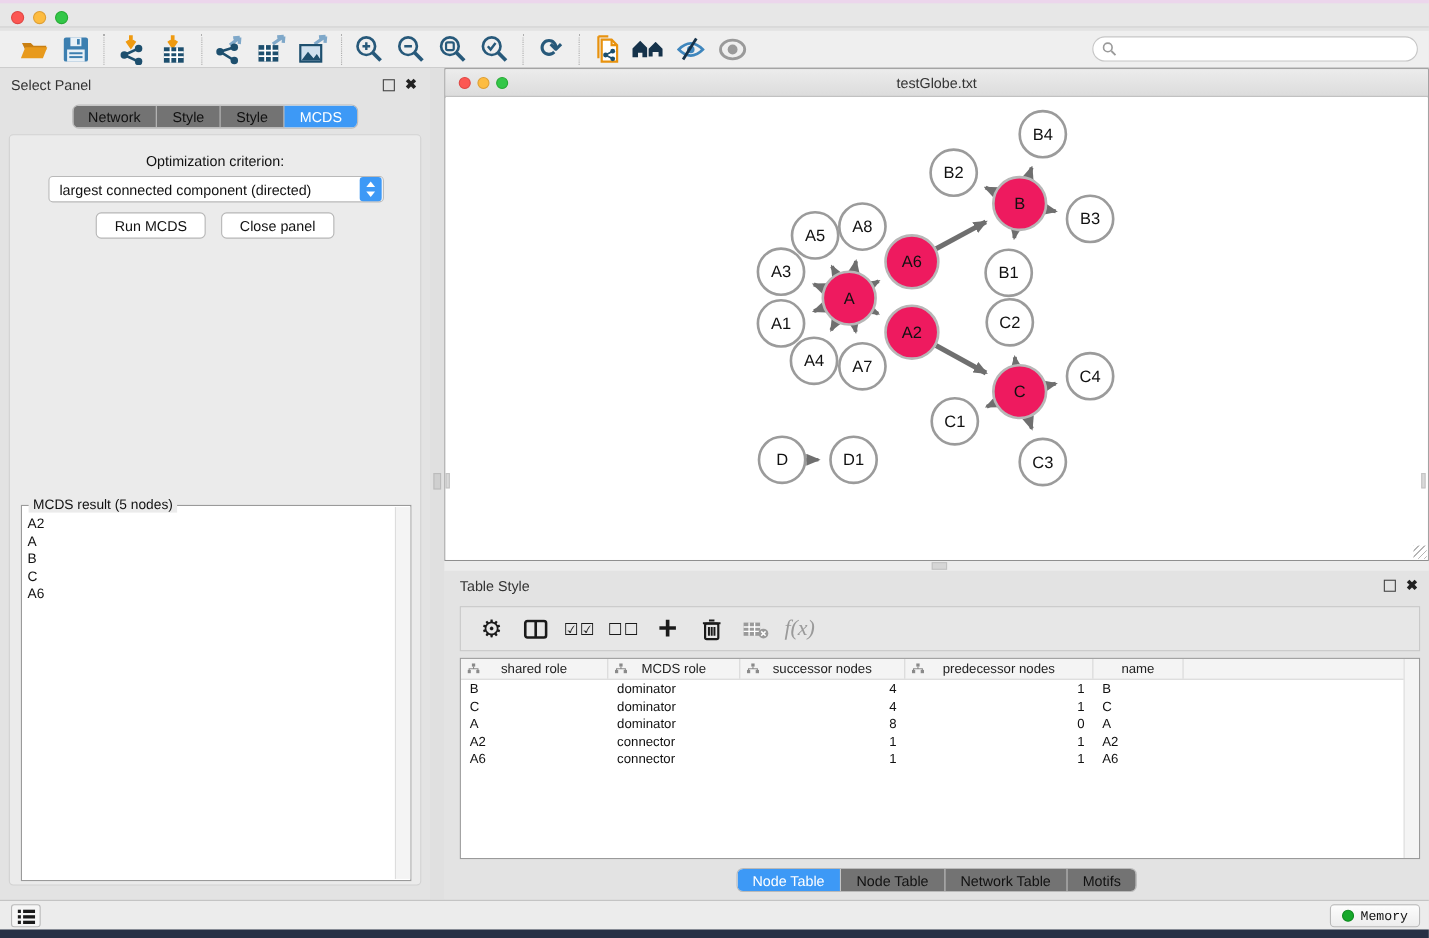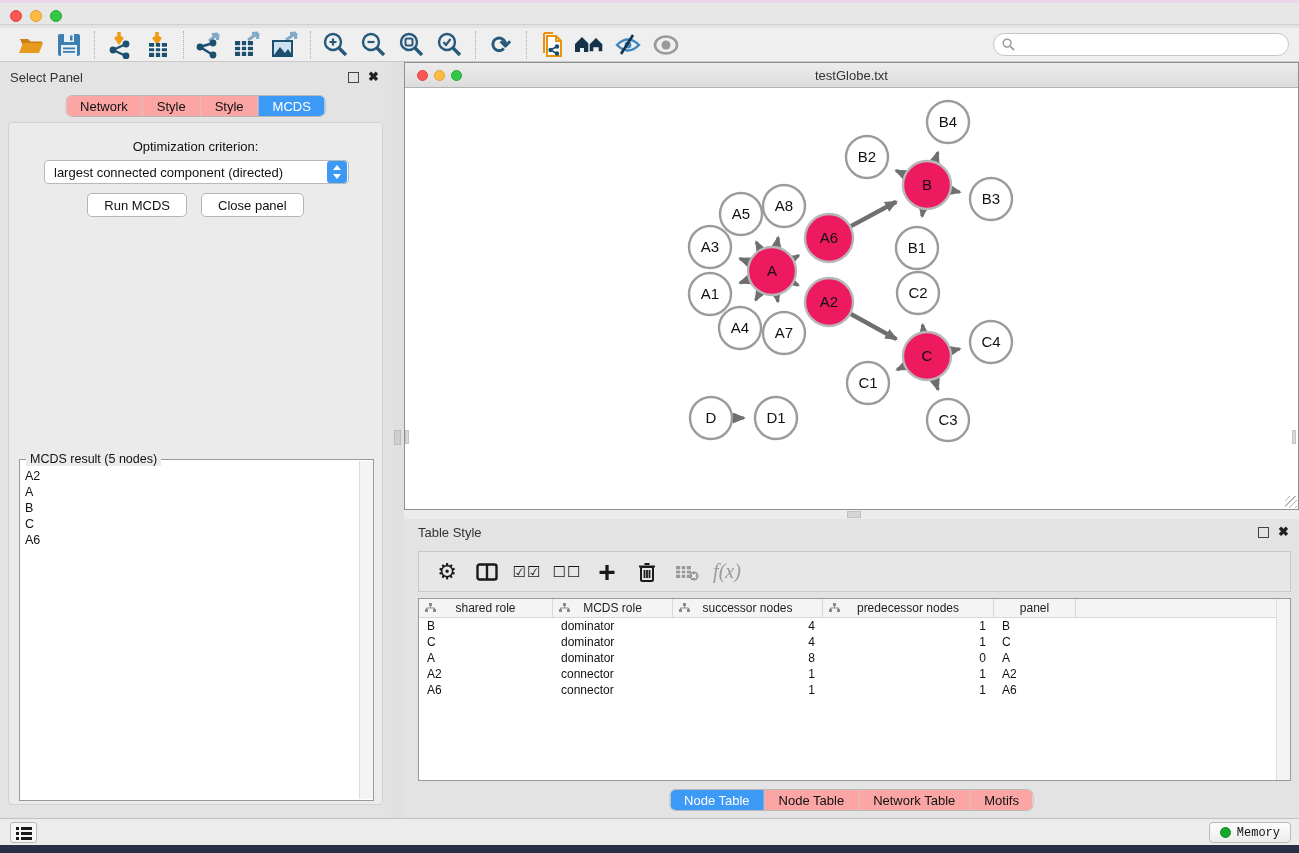--- a/index.html
+++ b/index.html
@@ -24,21 +24,21 @@
   
   .control-panel { position:absolute; left:0; top:62px; width:391px; height:756px; background:#e3e3e3; }
   .panel-head { position:absolute; left:0; top:0; width:100%; height:28px; }
   .panel-title { position:absolute; left:10px; top:8px; font-size:13px; color:#333; }
   .float-btn { position:absolute; width:11px; height:11px; border:1.6px solid #444; top:10px; }
   .close-btn { position:absolute; top:7px; font-size:13px; font-weight:bold; color:#222; }
   .cp-float { right:32px; } .cp-close { right:12px; }
 
   .seg-tabs { position:absolute; display:flex; border:1px solid #b9b9b9; border-radius:6px; overflow:hidden; background:#fff; height:22px; }
   .cp-tabs { top:33px; left:50%; transform:translateX(-50%); }
-  .seg-tabs .tab { padding:0 14px; font-size:13px; color:#111; display:flex; align-items:center; border-right:1px solid #c4c4c4; background:#fca5a5; }
+  .seg-tabs .tab { padding:0 14px; font-size:13px; color:#111; display:flex; align-items:center; border-right:1px solid #c4c4c4; background:#737373; }
   .seg-tabs .tab:last-child { border-right:none; }
   .seg-tabs .tab.active { background:#3d99f6; color:#fff; }
 
   .cp-content { position:absolute; left:8px; top:60px; width:375px; height:683px; background:#ebebeb; border:1px solid #d2d2d2; border-radius:4px; }
   .opt-label { position:absolute; top:16px; width:100%; text-align:center; font-size:13px; color:#111; }
   .combo { position:absolute; top:37px; left:35px; width:305px; height:24px; background:#fff; border:1px solid #b9b9b9; border-radius:4px; display:flex; align-items:center; }
   .combo-text { flex:1; font-size:13px; color:#111; padding-left:9px; white-space:nowrap; overflow:hidden; }
   .combo-step { width:20px; height:22px; margin:0 1px; background:#3d99f6; border-radius:3px; position:relative; }
   .combo-step::before { content:""; position:absolute; left:6px; top:4px; border-left:4px solid transparent; border-right:4px solid transparent; border-bottom:5px solid #fff; }
   .combo-step::after  { content:""; position:absolute; left:6px; bottom:4px; border-left:4px solid transparent; border-right:4px solid transparent; border-top:5px solid #fff; }
@@ -438,21 +438,21 @@
         <div class="hcell" style="width: 171px;">
           <svg width="11" height="10" viewBox="0 0 11 10" class="tree-ic">
             <rect x="4" y="0" width="3" height="3" fill="#8a8a8a"></rect>
             <rect x="0" y="6" width="3" height="3" fill="#8a8a8a"></rect>
             <rect x="8" y="6" width="3" height="3" fill="#8a8a8a"></rect>
             <path d="M5.5 3 v2 M1.5 6 v-1 h8 v1" stroke="#8a8a8a" fill="none"></path>
           </svg>
           <span>predecessor nodes</span>
         </div>
         <div class="hcell" style="width: 82px;">
-          <span>panel</span>
+          <span>name</span>
         </div>
         <div class="hcell" style="flex: 1 1 0%;"></div>
       </div>
     <div id="nt-body">
         <div class="nt-row">
           <div class="cell" style="width: 134px;">B</div>
           <div class="cell" style="width: 120px;">dominator</div>
           <div class="cell num" style="width: 150px;">4</div>
           <div class="cell num" style="width: 171px;">1</div>
           <div class="cell" style="width: 82px;">B</div>

